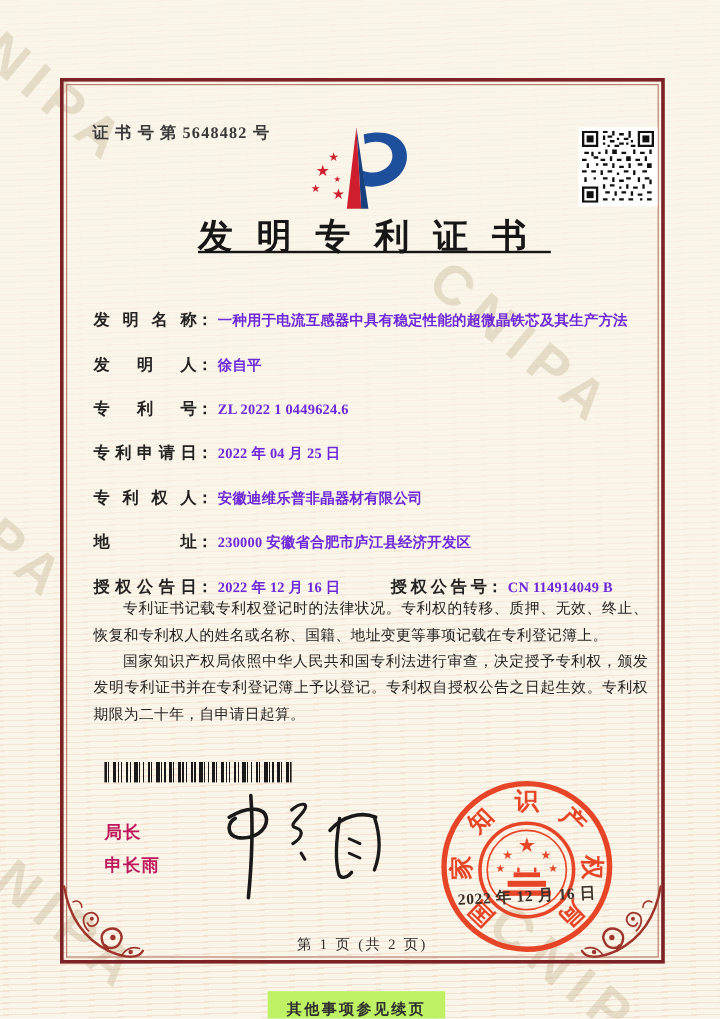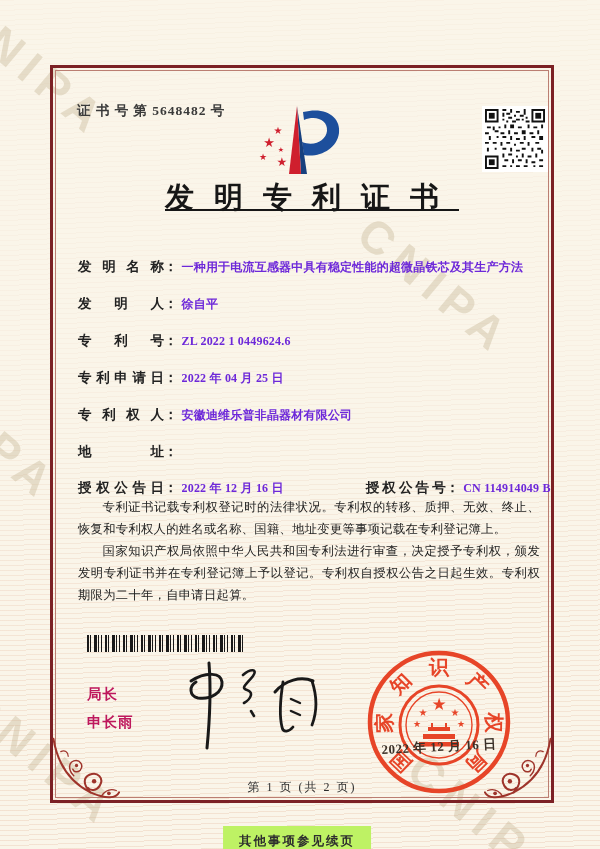--- a/index.html
+++ b/index.html
@@ -32,21 +32,21 @@
   .title{position:absolute;top:110px;left:0;width:100%;text-align:center;margin:0;
     font-size:29px;font-weight:bold;color:#161616;letter-spacing:20px;padding-left:20px;box-sizing:border-box;text-decoration:underline;}
 
   .fields{position:absolute;left:25px;top:188px;width:462px;}
   .frow{display:flex;align-items:baseline;margin-bottom:15px;line-height:21px;}
   .flabel{display:inline-block;width:86px;flex-shrink:0;font-size:13.5px;font-weight:bold;color:#222;
     text-align:justify;text-align-last:justify;}
   .colon{font-size:13.5px;font-weight:bold;color:#222;margin-right:4px;}
   .fvalue{font-size:12px;font-weight:bold;color:#6d28d9;white-space:nowrap;letter-spacing:0.2px;font-family:Liberation Serif, serif;}
   .fgroup2{display:flex;align-items:baseline;margin-left:42px;}
-  .fgroup2 .flabel{width:80px;margin-left:40px;}
+  .fgroup2 .flabel{width:80px;}
 
   .paras{position:absolute;left:25px;top:428px;width:462px;color:#222;}
   .paras p{margin:0;font-size:12.3px;line-height:22px;text-indent:2em;letter-spacing:0.3px;text-align:justify;}
 
   .barcode{position:absolute;left:34px;top:567px;width:156px;height:17px;
     background:repeating-linear-gradient(90deg,#191919 0 2px,rgba(0,0,0,0) 2px 3px,#191919 3px 4px,rgba(0,0,0,0) 4px 7px,#191919 7px 10px,rgba(0,0,0,0) 10px 11px,#191919 11px 12px,rgba(0,0,0,0) 12px 14px,#191919 14px 15px,rgba(0,0,0,0) 15px 18px);}
 
   .director{position:absolute;left:34px;top:612px;font-family:"Liberation Sans","DejaVu Sans",sans-serif;}
   .director div{font-size:14.5px;font-weight:bold;color:#be185d;line-height:28px;letter-spacing:1px;}
 
@@ -155,20 +155,21 @@
           <span class="fvalue">2022 年 04 月 25 日</span>
       </div>
       <div class="frow">
         <span class="flabel">专利权人</span>
           <span class="colon">：</span>
           <span class="fvalue">安徽迪维乐普非晶器材有限公司</span>
       </div>
       <div class="frow">
         <span class="flabel">地址</span>
           <span class="colon">：</span>
+          <span class="fvalue">230000 安徽省合肥市庐江县经济开发区</span>
       </div>
       <div class="frow">
         <span class="flabel">授权公告日</span>
           <span class="colon">：</span>
           <span class="fvalue">2022 年 12 月 16 日</span>
         <span class="fgroup2">
           <span class="flabel">授权公告号</span>
             <span class="colon">：</span>
             <span class="fvalue">CN 114914049 B</span>
         </span>

